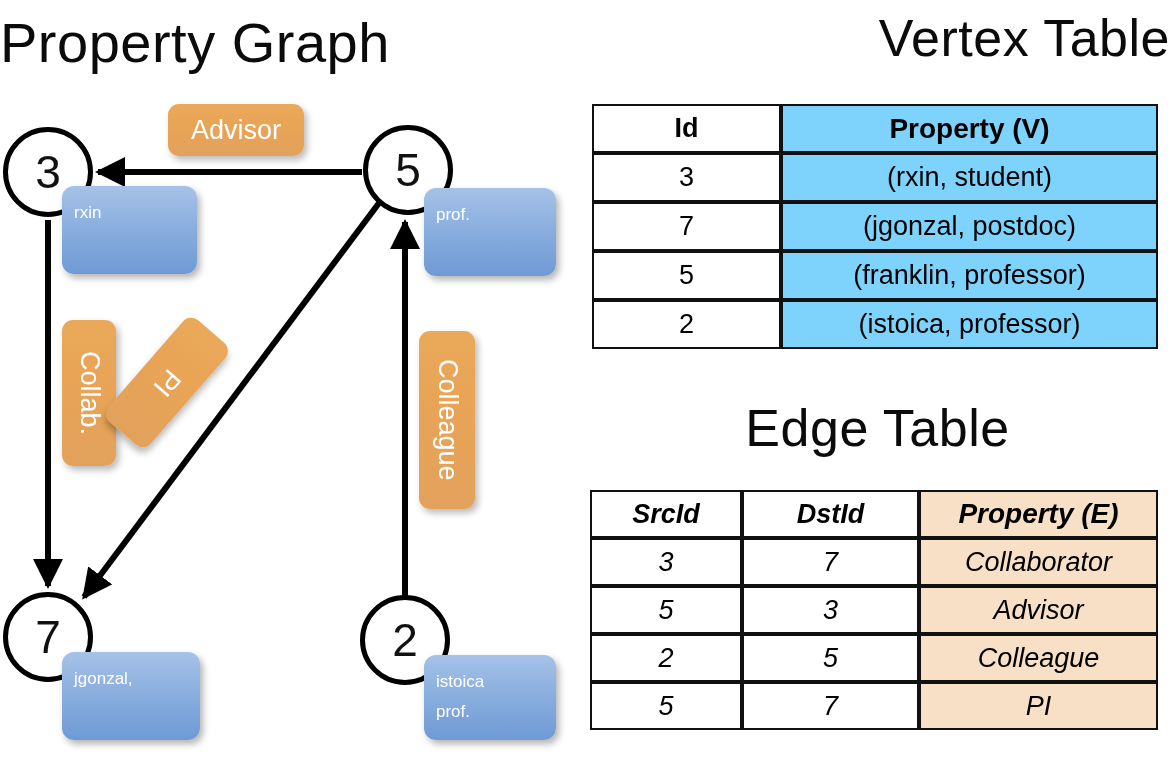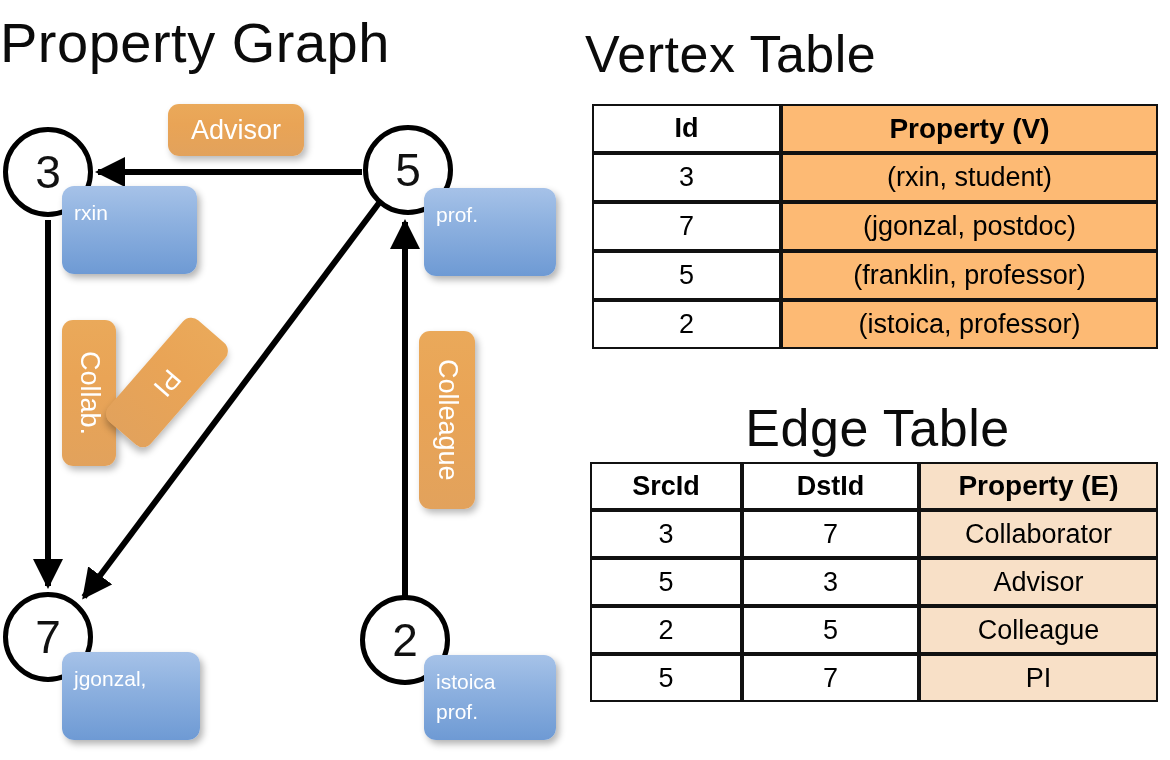--- a/index.html
+++ b/index.html
@@ -25,22 +25,22 @@
     letter-spacing: 0.5px;
     white-space: nowrap;
   }
   #title-property-graph {
     left: 0px;  top: 10px;  width: 580px;
     text-align: left;
     font-size: 56px;
     line-height: 66px;
   }
   #title-vertex-table {
-    left: 585px; top: 22px; width: 585px;
-    text-align: left;
+    left: 585px; top: 6px; width: 585px;
+    text-align: right;
     font-size: 52px;
     line-height: 64px;
   }
   #title-edge-table {
     left: 585px; top: 396px; width: 585px;
     text-align: center;
     font-size: 52px;
     line-height: 64px;
   }
 
@@ -79,21 +79,21 @@
 
   
   .prop-box {
     position: absolute;
     border-radius: 12px;
     background: linear-gradient(to bottom, #a6c2e8 0%, #8fb2e0 38%, #6e9ad4 100%);
     box-shadow: 3px 4px 7px rgba(0,0,0,0.30);
     color: #ffffff;
     font-family: "Liberation Sans", sans-serif;
     font-weight: 300;
-    font-size: 21px;
+    font-size: 17px;
     line-height: 30px;
     padding: 12px 0 0 12px;
     box-sizing: border-box;
     z-index: 4;
   }
   #prop-rxin     { left: 62px;  top: 186px; width: 135px; height: 88px; }
   #prop-franklin { left: 424px; top: 188px; width: 132px; height: 88px; }
   #prop-jgonzal  { left: 62px;  top: 652px; width: 138px; height: 88px; }
   #prop-istoica  { left: 424px; top: 655px; width: 132px; height: 85px; }
 
@@ -155,26 +155,26 @@
   }
   table.grid th {
     font-weight: 700;
   }
 
   #vertex-table {
     left: 592px; top: 104px;
   }
   #vertex-table td, #vertex-table th { height: 45px; font-size: 27px; }
   #vertex-table .col-id   { width: 185px; margin-top: 31px; }
-  #vertex-table .col-prop { width: 373px; background: #fdba74; }
+  #vertex-table .col-prop { width: 373px; background: #7dd3fc; }
   #vertex-table th.col-id { font-size: 27px; }
   #vertex-table th.col-prop { font-size: 28px; }
 
   #edge-table {
-    left: 590px; top: 462px;
+    left: 590px; top: 490px; font-style: italic;
   }
   #edge-table td, #edge-table th { height: 44px; font-size: 27px; }
   #edge-table .col-src { width: 148px; }
   #edge-table .col-dst { width: 173px; }
   #edge-table .col-eprop { width: 235px; background: #f8e0c7; }
   #edge-table th.col-eprop { font-size: 28px; }
 </style>
 </head>
 <body>
 

